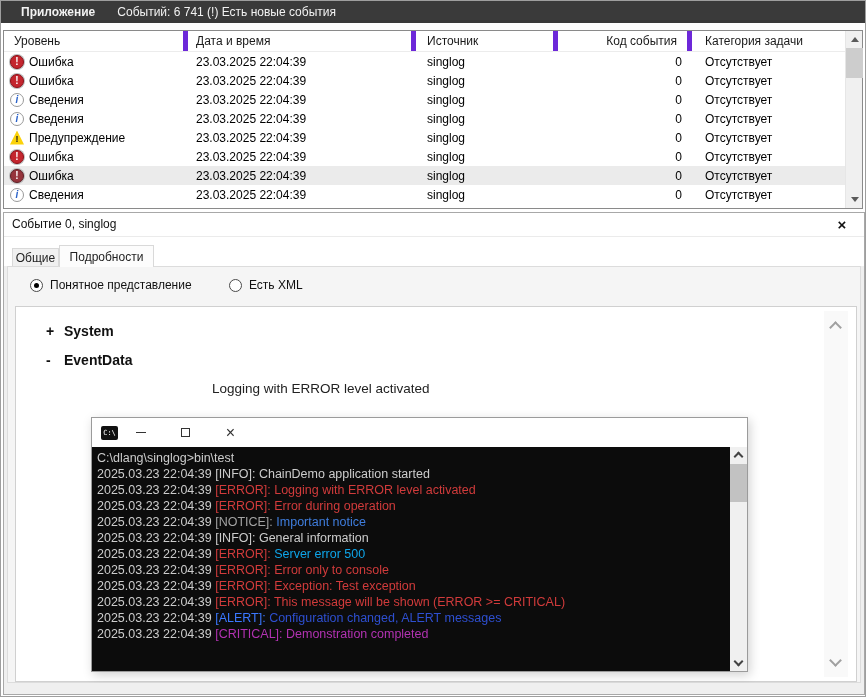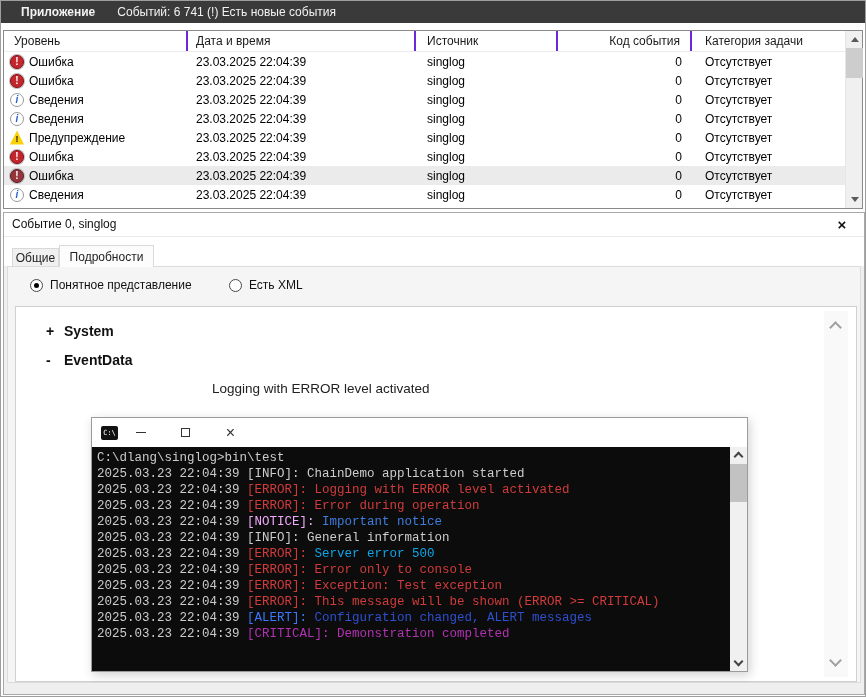--- a/index.html
+++ b/index.html
@@ -13,21 +13,21 @@
               background:var(--titlebar_bg,#3a3a3a); color:#f2f2f2; font-size:12px;
               display:flex; align-items:center; }
   .titlebar .app-title { font-weight:bold; margin-left:20px; }
   .titlebar .status { margin-left:22px; }
 
   
   .table { position:absolute; left:2px; top:29px; width:860px; height:179px;
            background:#fff; border:1px solid #8a8a8a; display:flex; }
   .table-main { width:841px; }
   .thead { display:flex; height:21px; border-bottom:1px solid #ececec; font-size:12px; color:#1a1a1a; }
-  .th { display:flex; align-items:center; border-right:2px solid #6d28d9; padding-left:8px; }
+  .th { display:flex; align-items:center; border-right:5px solid #6d28d9; padding-left:8px; }
   .th.c-level { width:184px; padding-left:10px; }
   .th.c-date { width:228px; }
   .th.c-source { width:142px; padding-left:11px; }
   .th.c-code { width:134px; justify-content:flex-end; padding-right:10px; }
   .th.c-cat { width:153px; border-right:none; padding-left:13px; }
   .trow { display:flex; height:19px; font-size:12px; color:#000; align-items:center; }
   .trow.selected { background:var(--selection_bg,#ebebeb); }
   .td { display:flex; align-items:center; height:19px; }
   .td.c-level { width:184px; padding-left:6px; }
   .td.c-date { width:228px; padding-left:8px; }
@@ -105,21 +105,21 @@
               color:#fff; font-size:7px; font-family:"DejaVu Sans Mono",monospace;
               display:flex; align-items:center; justify-content:center; border-radius:2px; }
   .cmd-title { font-size:12px; color:#111; margin-left:7px; flex:1; }
   .cmd-btn { width:45px; height:28px; display:flex; align-items:center; justify-content:center;
              cursor:pointer; }
   .glyph-min { width:10px; height:1px; background:#333; }
   .glyph-max { width:9px; height:9px; border:1px solid #333; }
   .glyph-close { font-size:16px; color:#333; line-height:1; }
   .cmd-body { display:flex; height:224px; }
   .console { width:638px; background:var(--console_bg,#0c0c0c); padding:3px 0 0 5px;
-             font-family:Liberation Mono, monospace; font-size:12.5px; line-height:16px;
+             font-family:Liberation Sans, sans-serif; font-size:12.5px; line-height:16px;
              overflow:hidden; }
   .cline { white-space:pre; }
   .cmd-scroll { width:17px; background:#f0f0f0; position:relative; }
   .cmd-scroll .sthumb { top:17px; height:38px; background:#c2c2c2; }
   .minichev { position:absolute; left:5px; width:7px; height:7px; border-style:solid;
               border-color:#444; border-width:2px 2px 0 0; }
   .minichev.up { top:6px; transform:rotate(-45deg); }
   .minichev.down { bottom:6px; transform:rotate(135deg); }
 
   .bottom-strip { position:absolute; left:3px; right:3px; bottom:3px; height:8px; background:#efefef; }
@@ -288,21 +288,21 @@
             <span class="cmd-btn">
                 <span class="glyph-close">×</span>
               </span>
           </div>
           <div class="cmd-body">
             <div class="console" id="console-lines">
                 <div class="cline"><span style="color: rgb(204, 204, 204);">C:\dlang\singlog&gt;bin\test</span></div>
                 <div class="cline"><span style="color: rgb(204, 204, 204);">2025.03.23 22:04:39 </span><span style="color: rgb(204, 204, 204);">[INFO]: </span><span style="color: rgb(204, 204, 204);">ChainDemo application started</span></div>
                 <div class="cline"><span style="color: rgb(204, 204, 204);">2025.03.23 22:04:39 </span><span style="color: rgb(209, 59, 59);">[ERROR]: </span><span style="color: rgb(209, 59, 59);">Logging with ERROR level activated</span></div>
                 <div class="cline"><span style="color: rgb(204, 204, 204);">2025.03.23 22:04:39 </span><span style="color: rgb(209, 59, 59);">[ERROR]: </span><span style="color: rgb(209, 59, 59);">Error during operation</span></div>
-                <div class="cline"><span style="color: rgb(204, 204, 204);">2025.03.23 22:04:39 </span><span style="color: #f0abfc; text-align: right;">[NOTICE]: </span><span style="color: rgb(63, 125, 221);">Important notice</span></div>
+                <div class="cline"><span style="color: rgb(204, 204, 204);">2025.03.23 22:04:39 </span><span style="color: #a3a3a3; text-align: right;">[NOTICE]: </span><span style="color: rgb(63, 125, 221);">Important notice</span></div>
                 <div class="cline"><span style="color: rgb(204, 204, 204);">2025.03.23 22:04:39 </span><span style="color: rgb(204, 204, 204);">[INFO]: </span><span style="color: rgb(204, 204, 204);">General information</span></div>
                 <div class="cline"><span style="color: rgb(204, 204, 204);">2025.03.23 22:04:39 </span><span style="color: rgb(209, 59, 59);">[ERROR]: </span><span style="color: #0ea5e9;">Server error 500</span></div>
                 <div class="cline"><span style="color: rgb(204, 204, 204);">2025.03.23 22:04:39 </span><span style="color: rgb(209, 59, 59);">[ERROR]: </span><span style="color: rgb(209, 59, 59);">Error only to console</span></div>
                 <div class="cline"><span style="color: rgb(204, 204, 204);">2025.03.23 22:04:39 </span><span style="color: rgb(209, 59, 59);">[ERROR]: </span><span style="color: rgb(209, 59, 59);">Exception: Test exception</span></div>
                 <div class="cline"><span style="color: rgb(204, 204, 204);">2025.03.23 22:04:39 </span><span style="color: rgb(209, 59, 59);">[ERROR]: </span><span style="color: rgb(209, 59, 59);">This message will be shown (ERROR &gt;= CRITICAL)</span></div>
                 <div class="cline"><span style="color: rgb(204, 204, 204);">2025.03.23 22:04:39 </span><span style="color: rgb(59, 120, 255);">[ALERT]: </span><span style="color: rgb(46, 79, 208);">Configuration changed, ALERT messages</span></div>
                 <div class="cline"><span style="color: rgb(204, 204, 204);">2025.03.23 22:04:39 </span><span style="color: rgb(178, 50, 178);">[CRITICAL]: </span><span style="color: rgb(178, 50, 178);">Demonstration completed</span></div>
               </div>
             <div class="cmd-scroll">
               <span class="minichev up"></span>

